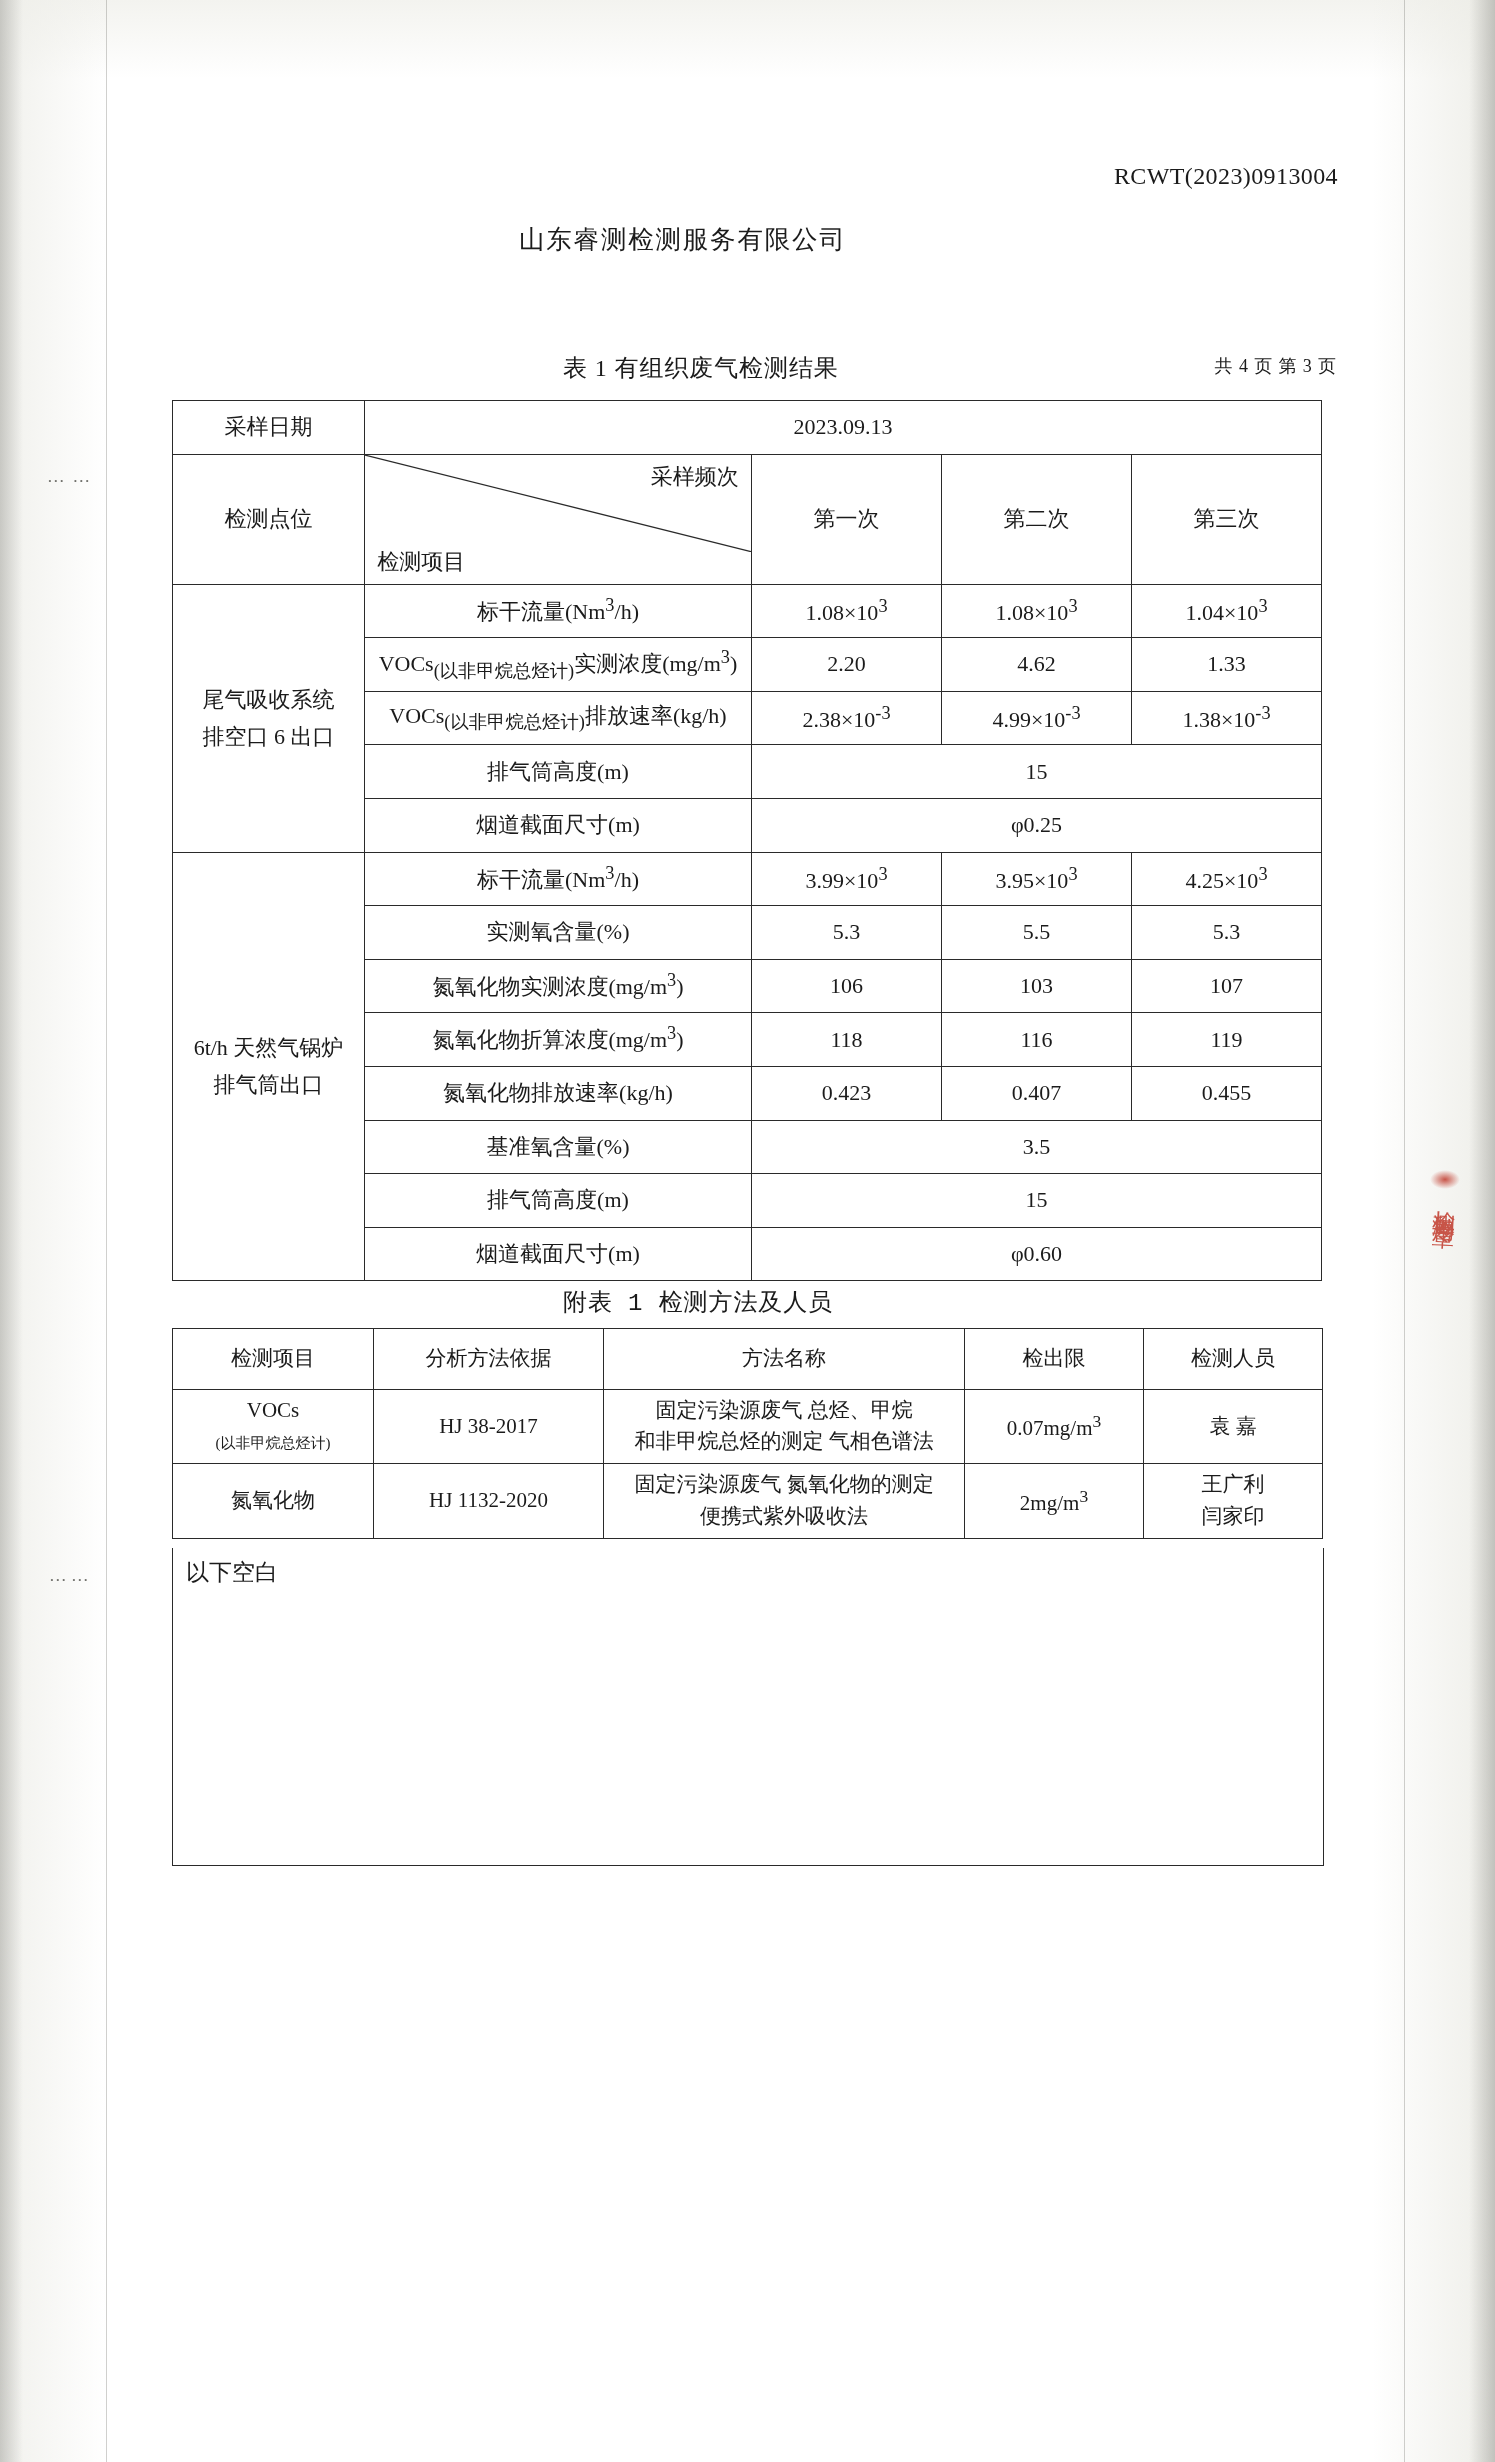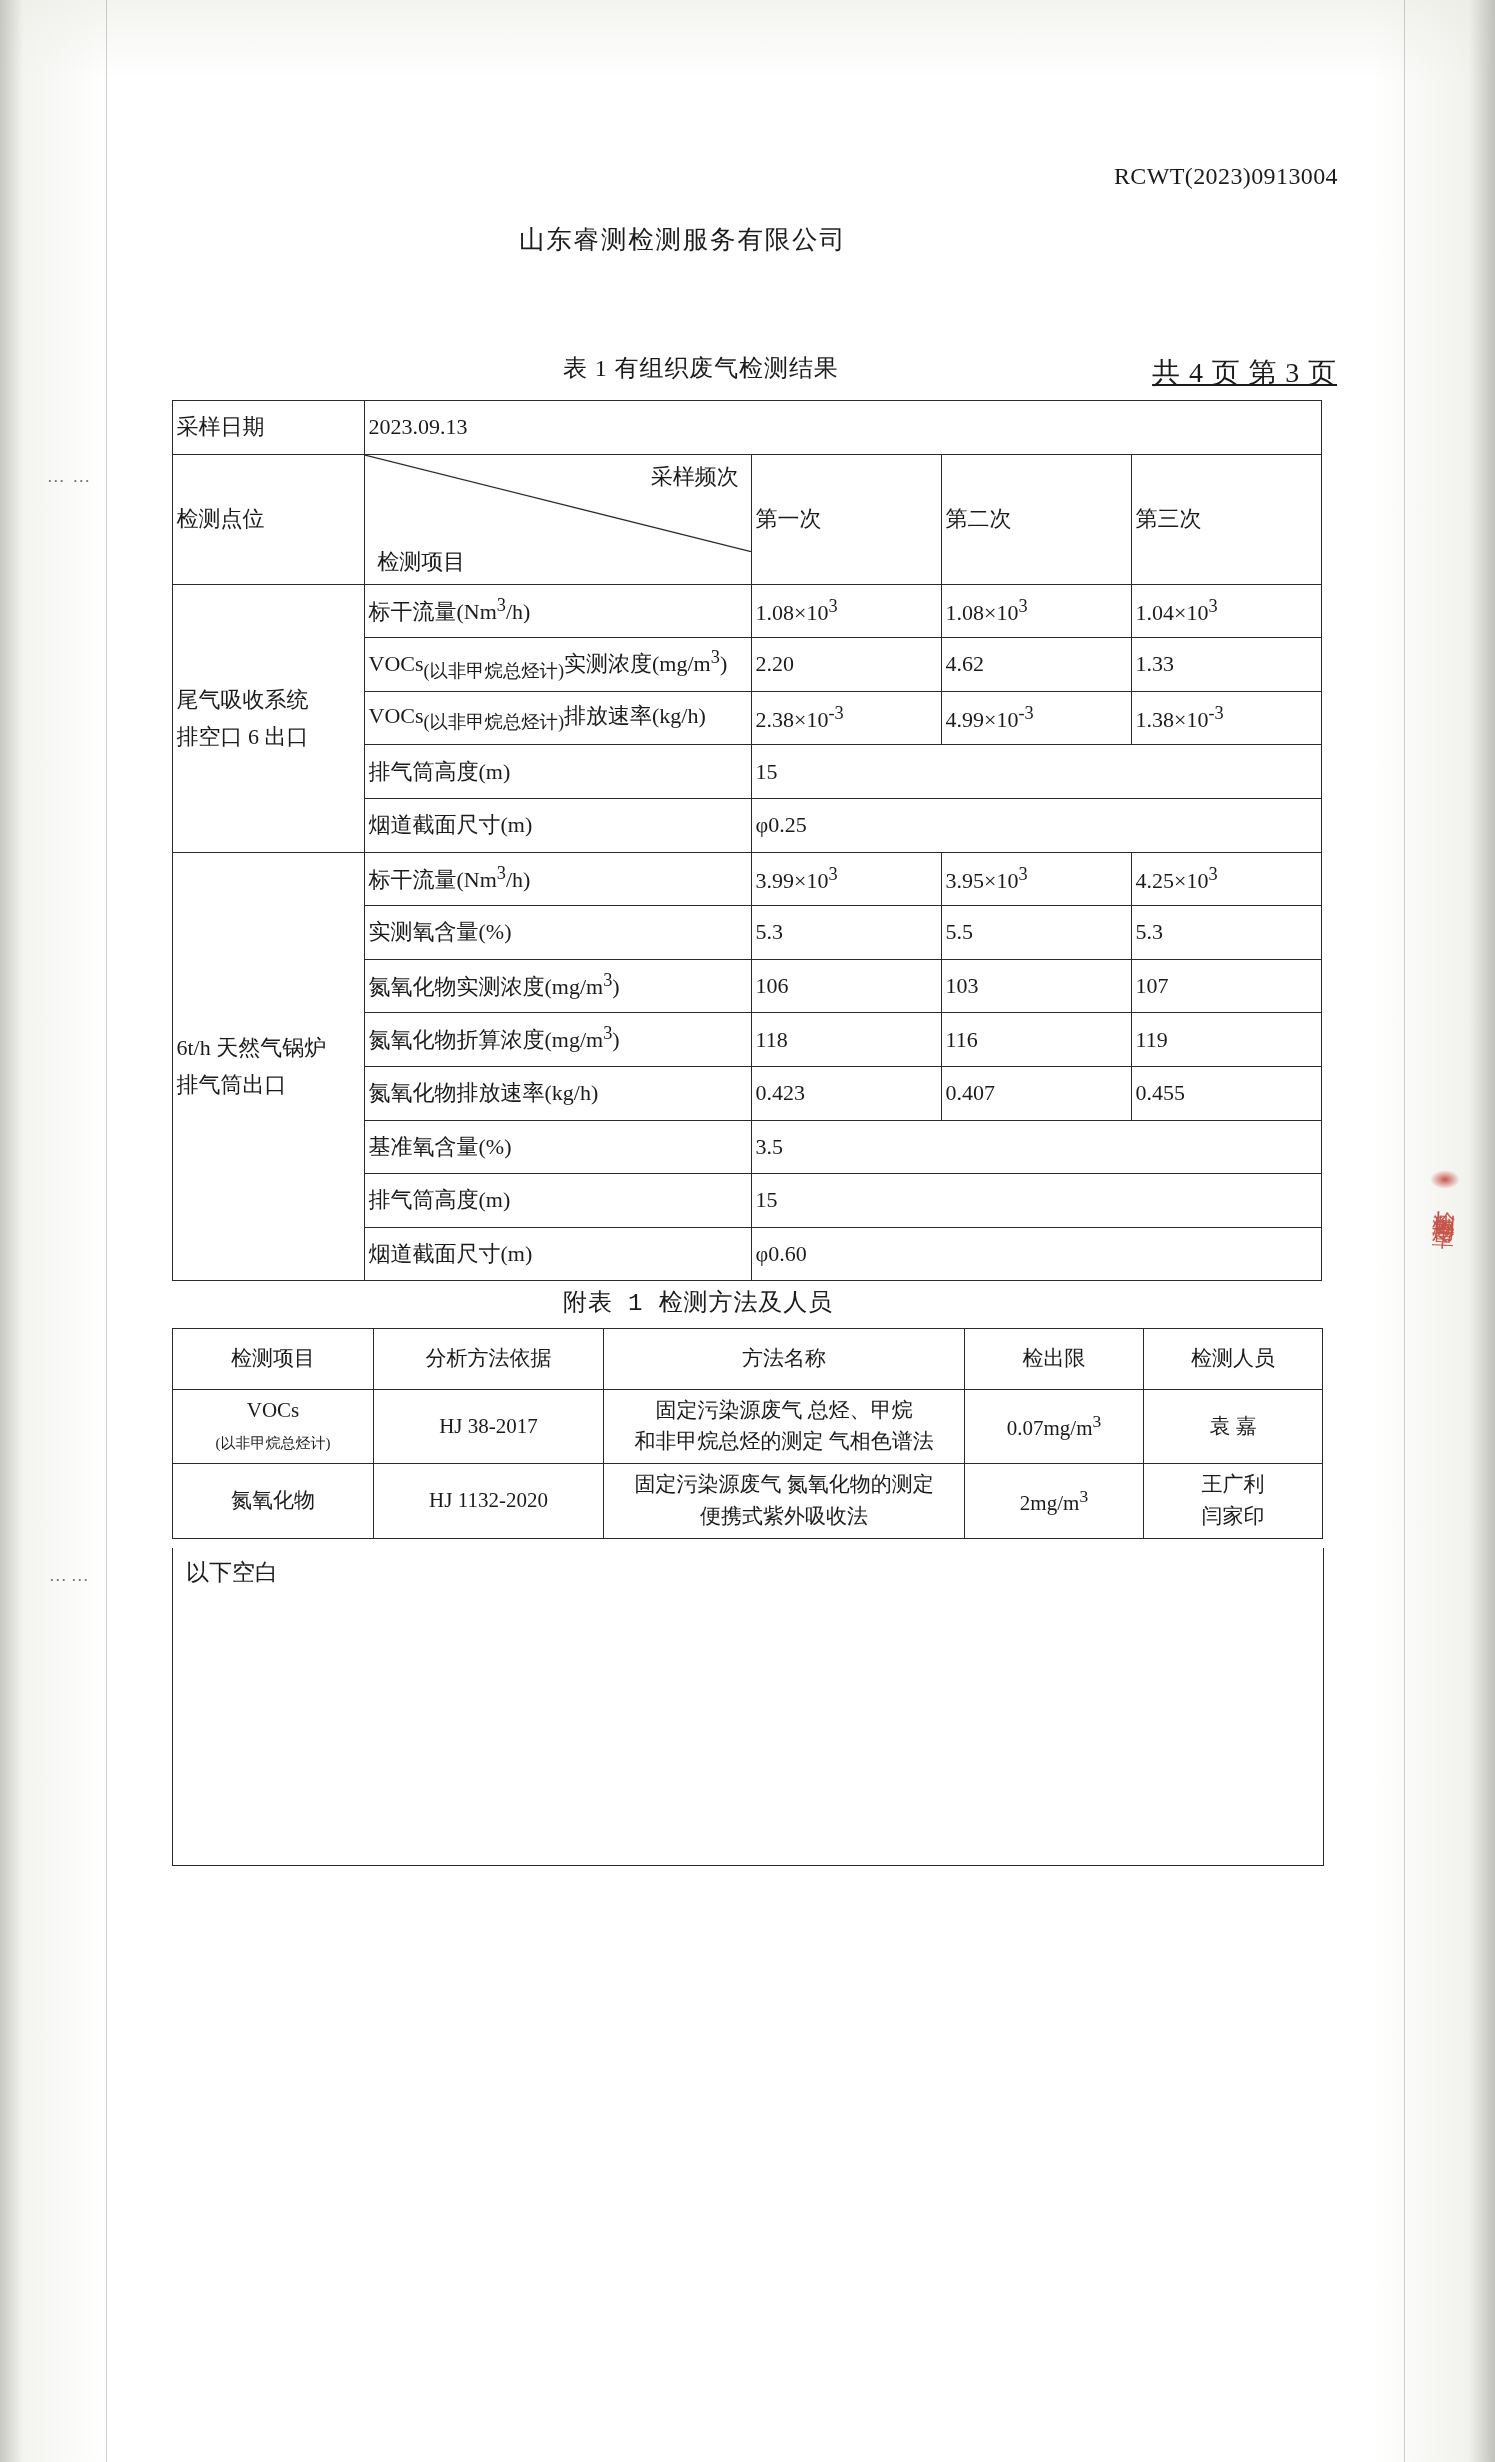--- a/index.html
+++ b/index.html
@@ -74,36 +74,35 @@
     position: absolute;
     top: 352px;
     left: 563px;
     font-size: 24px;
     letter-spacing: 0.9px;
   }
   .page-count {
     position: absolute;
     top: 354px;
     right: 158px;
-    font-size: 28px;
+    font-size: 18px;
     letter-spacing: 0.9px;
-    text-decoration: underline;
   }
 
   table.main {
     position: absolute;
     top: 400px;
     left: 172px;
     width: 1150px;
     border-collapse: collapse;
     table-layout: fixed;
   }
   table.main td {
     border: 1.3px solid #2a2a2a;
-    text-align: left;
+    text-align: center;
     vertical-align: middle;
     font-size: 22px;
     height: 49px;
     padding: 1.8px 3.5px;
   }
   .col-point { width: 192px; }
   .col-item  { width: 387px; }
   .col-run   { width: 190px; }
 
   

